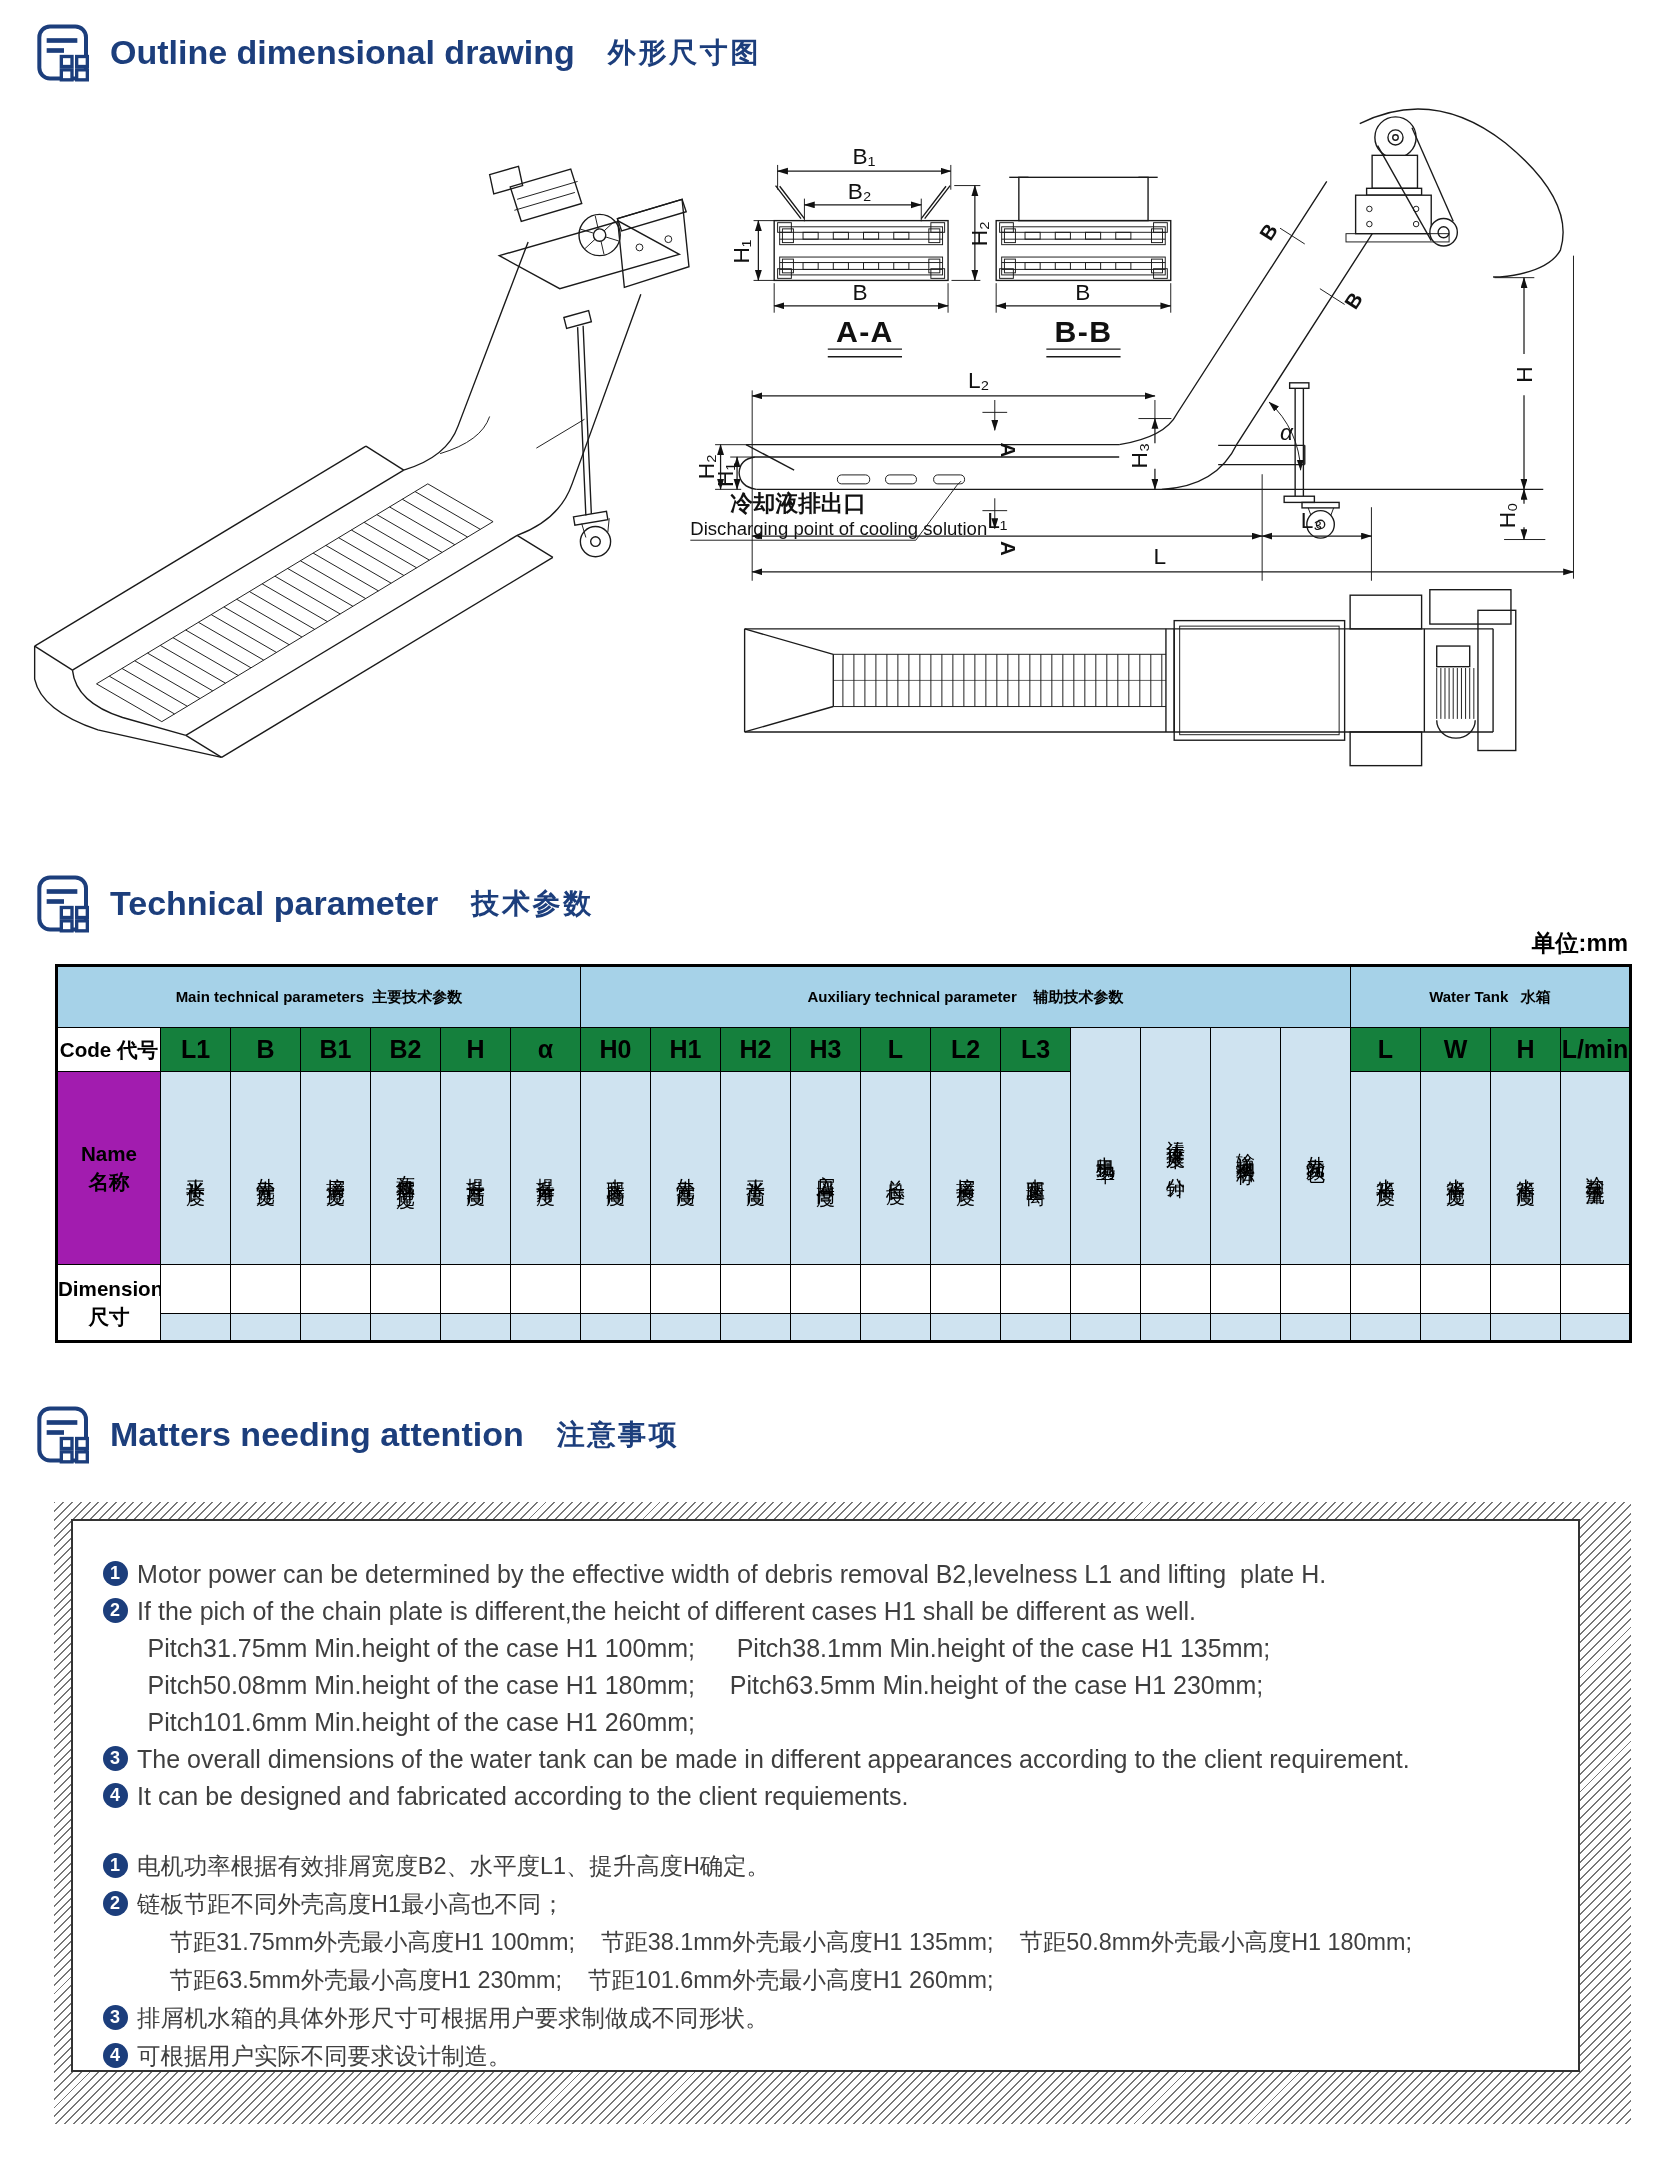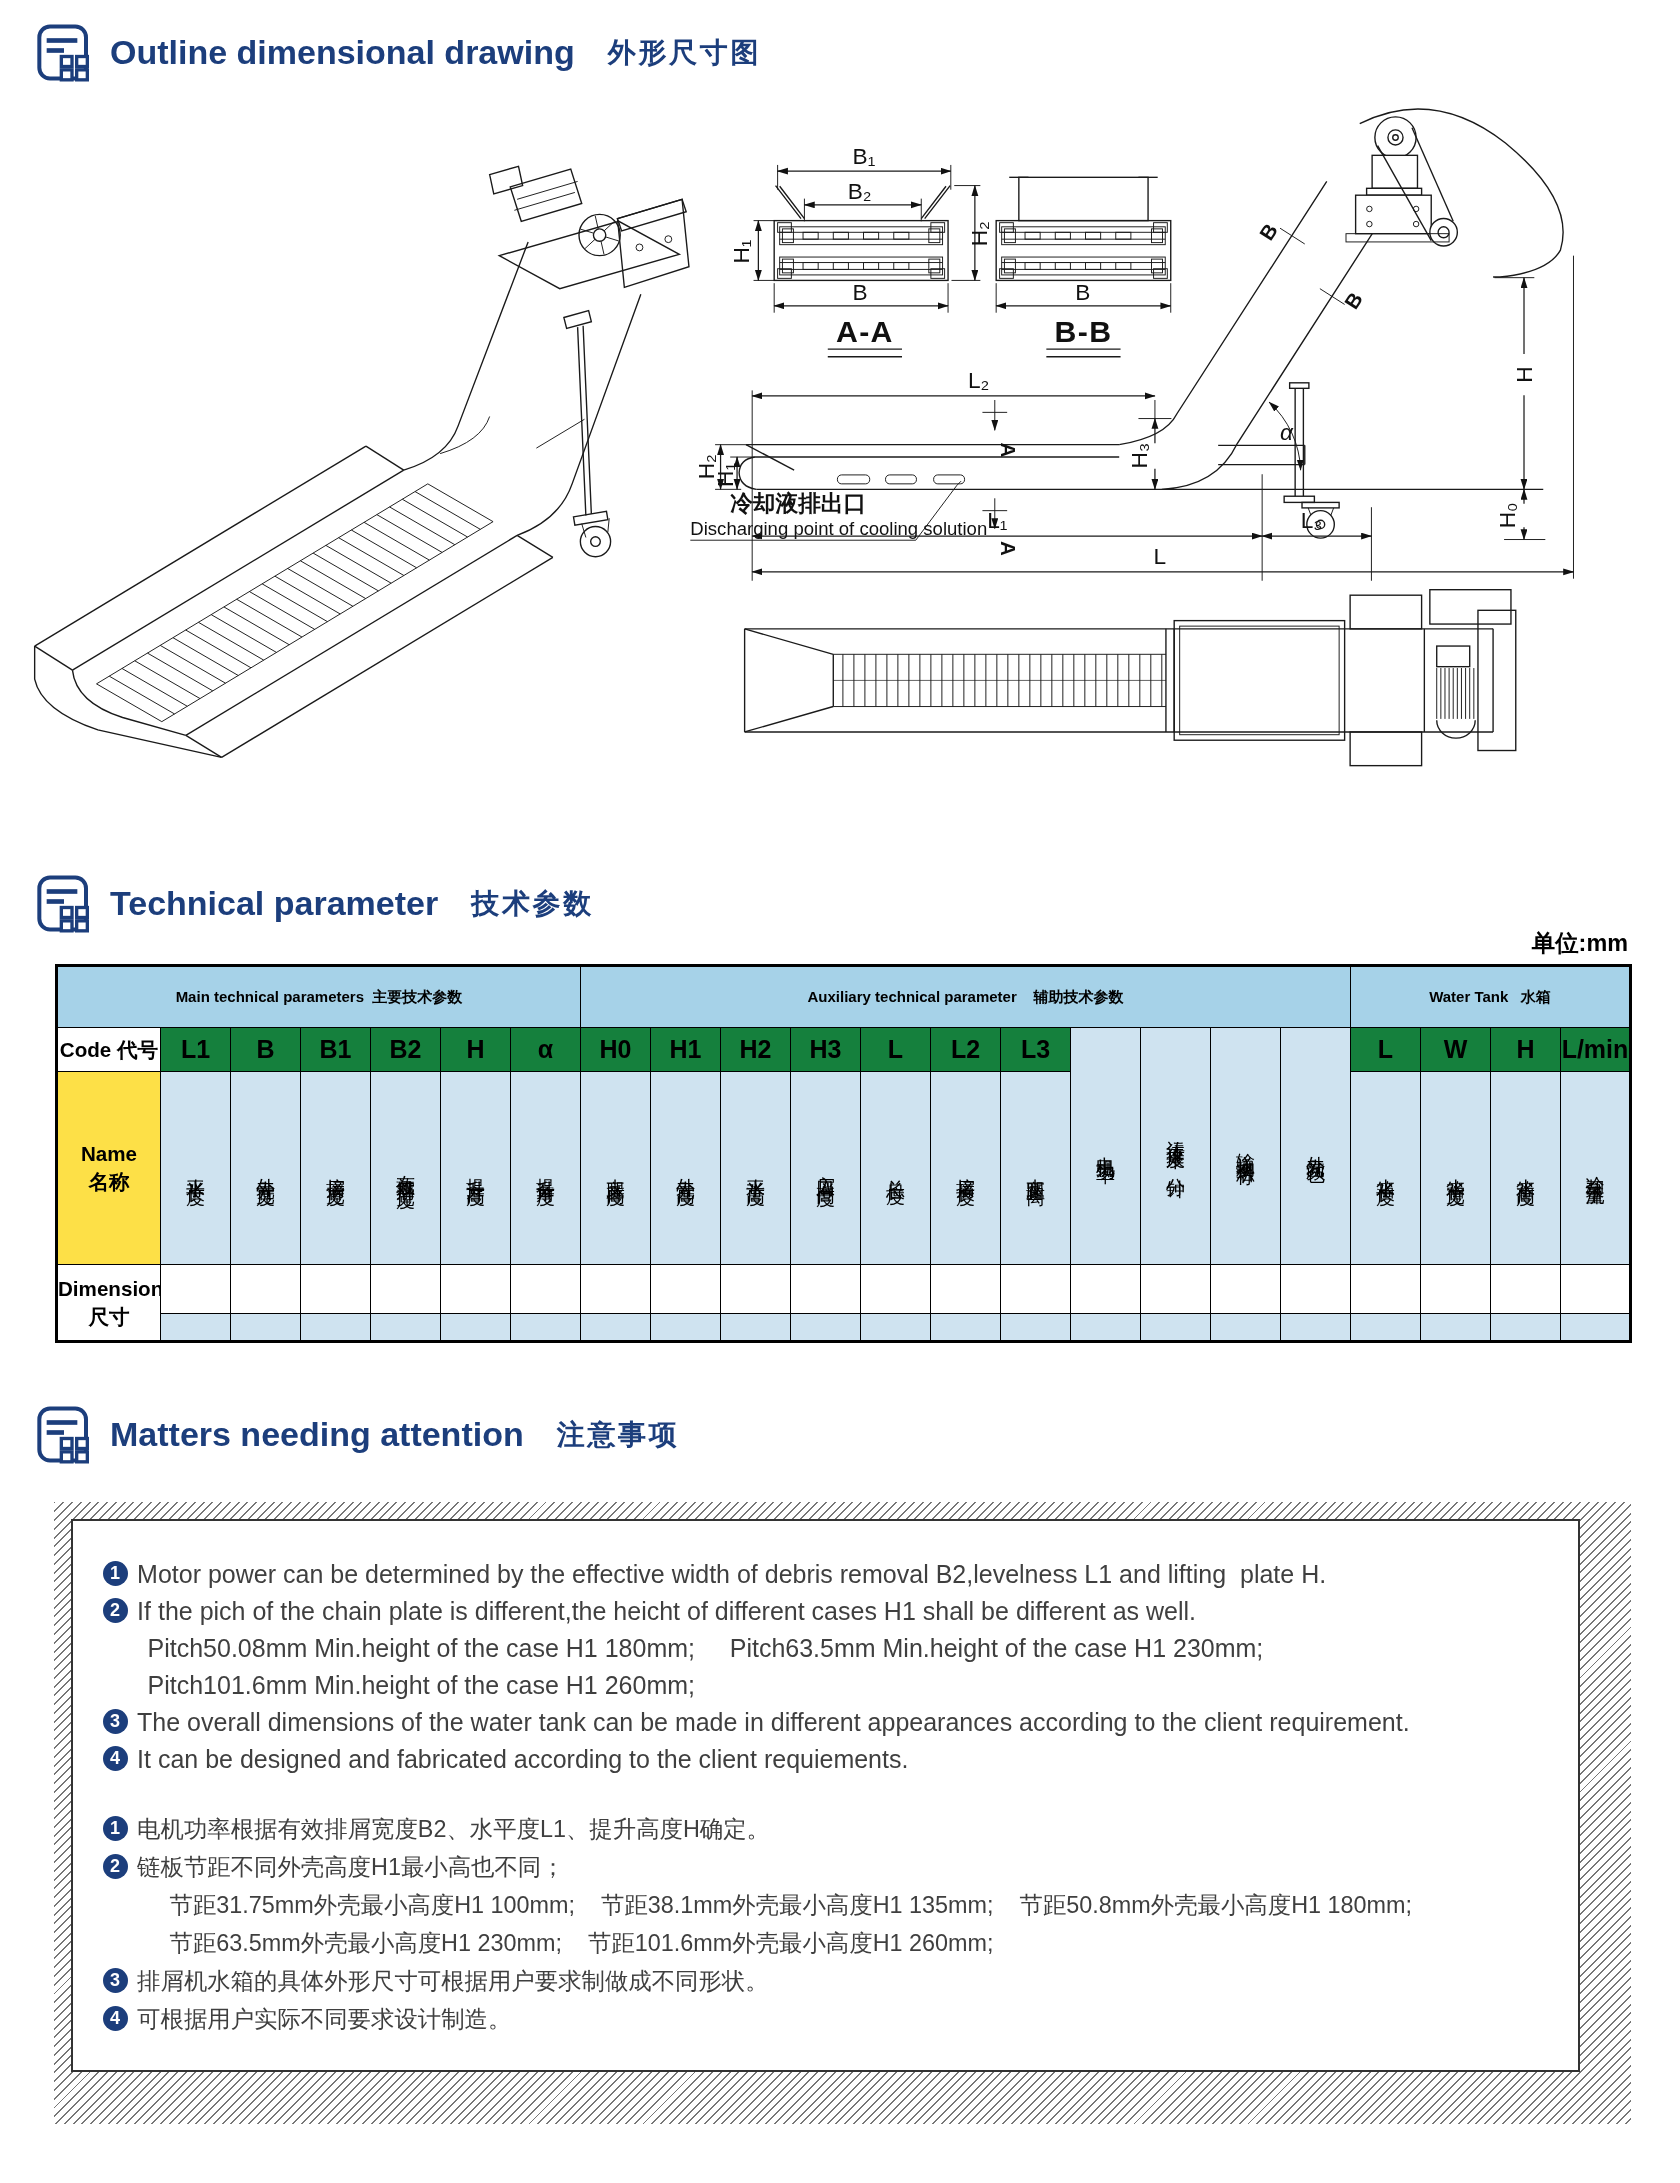--- a/index.html
+++ b/index.html
@@ -21,21 +21,21 @@
                width:1573px;border:3.4px solid #000;}
   #param-table td,#param-table th{border:1.4px solid #000;padding:0;text-align:center;vertical-align:middle;
                overflow:hidden;}
   .r-group th{height:60px;background:#a6d2e8;font-size:15px;font-weight:bold;white-space:pre;}
   .r-code td{height:43px;background:#15803d;font-size:25px;font-weight:bold;}
   .r-code td.lbl{font-size:20.6px;}
   .r-name td{height:192px;background:#cfe3f0;}
   .r-d1 td{height:48px;background:#fff;}
   .r-d2 td{height:26px;background:#cfe3f0;}
   #param-table .lbl{font-weight:bold;font-size:20.6px;background:#fff;white-space:pre-line;line-height:1.35;}
-  #param-table .r-name .lbl{background:#fde047;margin-top:8px;}
+  #param-table .r-name .lbl{background:#a21caf;margin-top:8px;}
   #param-table .vtext{writing-mode:vertical-rl;text-orientation:upright;font-size:19px;
                letter-spacing:2.7px;font-weight:normal;background:#cfe3f0;}
   #param-table td.mergecell{background:#cfe3f0;}
   .r-group th{border-bottom:2.1px solid #000;}
   .r-name td{border-top:2.1px solid #000;border-bottom:2.1px solid #000;}
 
   
   #notes-frame{position:absolute;left:54px;top:1502px;width:1577px;height:622px;
       background:repeating-linear-gradient(135deg,#777 0px,#777 1.4px,transparent 1.4px,transparent 6.2px);}
   #notes-inner{position:absolute;left:16.5px;top:16.5px;right:51px;bottom:52px;background:#fff;border:2.1px solid #333;}
@@ -586,20 +586,21 @@
     <span class="sec-title-en">Matters needing attention</span>
     <span class="sec-title-zh">注意事项</span>
   </div>
 
   <div id="notes-frame">
     <div id="notes-inner">
       <div id="notes-text">
         <div id="notes-en">
             <div class="note-line"><span class="bullet">1</span><span class="ntext">Motor power can be determined by the effective width of debris removal B2,levelness L1 and lifting  plate H.</span></div>
             <div class="note-line"><span class="bullet">2</span><span class="ntext">If the pich of the chain plate is different,the heicht of different cases H1 shall be different as well.</span></div>
+            <div class="note-line indent"><span class="ntext">Pitch31.75mm Min.height of the case H1 100mm;      Pitch38.1mm Min.height of the case H1 135mm;</span></div>
             <div class="note-line indent"><span class="ntext">Pitch50.08mm Min.height of the case H1 180mm;     Pitch63.5mm Min.height of the case H1 230mm;</span></div>
             <div class="note-line indent"><span class="ntext">Pitch101.6mm Min.height of the case H1 260mm;</span></div>
             <div class="note-line"><span class="bullet">3</span><span class="ntext">The overall dimensions of the water tank can be made in different appearances according to the client requirement.</span></div>
             <div class="note-line"><span class="bullet">4</span><span class="ntext">It can be designed and fabricated according to the client requiements.</span></div>
           </div>
         <div id="notes-zh">
             <div class="note-line"><span class="bullet">1</span><span class="ntext">电机功率根据有效排屑宽度B2、水平度L1、提升高度H确定。</span></div>
             <div class="note-line"><span class="bullet">2</span><span class="ntext">链板节距不同外壳高度H1最小高也不同；</span></div>
             <div class="note-line indent"><span class="ntext">节距31.75mm外壳最小高度H1 100mm;    节距38.1mm外壳最小高度H1 135mm;    节距50.8mm外壳最小高度H1 180mm;</span></div>
             <div class="note-line indent"><span class="ntext">节距63.5mm外壳最小高度H1 230mm;    节距101.6mm外壳最小高度H1 260mm;</span></div>

